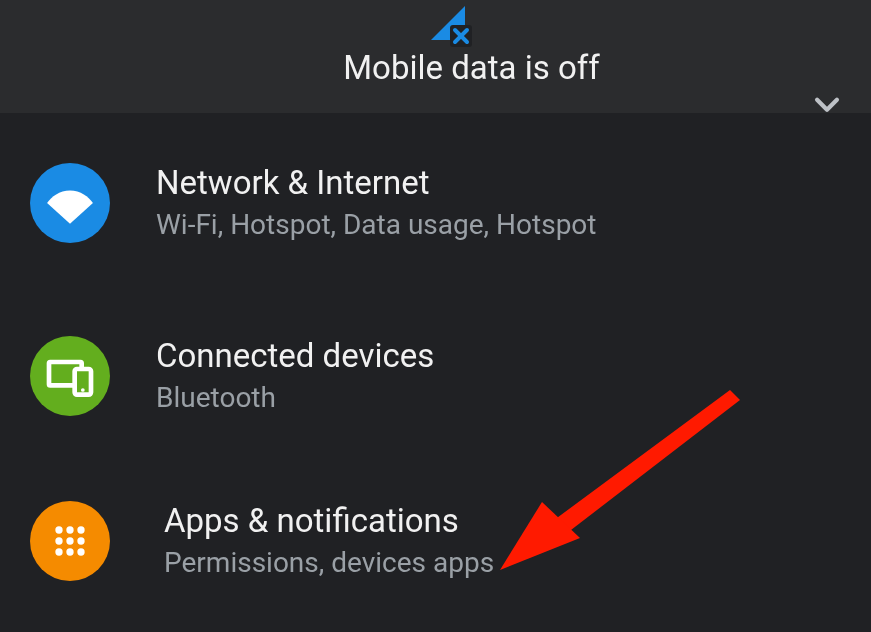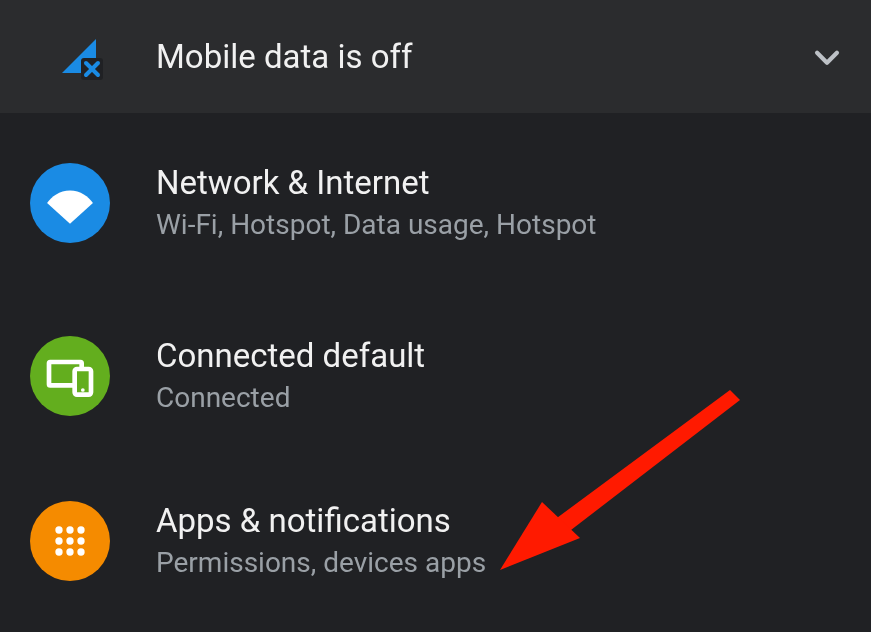--- a/index.html
+++ b/index.html
@@ -14,20 +14,21 @@
   }
 
   
   .banner {
     display: flex;
     align-items: center;
     height: 113px;
     padding-left: 50px;
     padding-right: 24px;
     background: #2b2c2e;
+    flex-direction: column;
   }
   .banner .icon-slot {
     width: 60px;
     height: 60px;
     display: flex;
     align-items: center;
     justify-content: center;
   }
   .banner .title {
     margin-left: 46px;
@@ -73,21 +74,21 @@
   }
   .row .secondary {
     font-size: 28px;
     color: #9aa0a6;
     line-height: 1.35;
     margin-top: 2px;
   }
 
   .row1 { height: 180px; align-items: center; }
   .row2 { height: 166px; }
-  .row3 { height: 164px; }
+  .row3 { height: 164px; gap: 8px; }
 
   .c-blue   { background: #1a8be4; }
   .c-green  { background: #63ae1e; }
   .c-orange { background: #f58b00; }
 
   
   .arrow {
     position: absolute;
     left: 490px;
     top: 380px;
@@ -132,22 +133,22 @@
 
   <div class="row row2">
     <span class="circle c-green">
       <svg width="56" height="56" viewBox="0 0 48 48">
         <rect x="6" y="12" width="28" height="20" rx="1" fill="none" stroke="#ffffff" stroke-width="4"></rect>
         <rect x="28" y="18" width="14" height="22" rx="2" fill="#63ae1e" stroke="#ffffff" stroke-width="4"></rect>
         <circle cx="35" cy="36" r="1.6" fill="#ffffff"></circle>
       </svg>
     </span>
     <div class="texts">
-      <span class="primary">Connected default</span>
-      <span class="secondary">Connected</span>
+      <span class="primary">Connected devices</span>
+      <span class="secondary">Bluetooth</span>
     </div>
   </div>
 
   <div class="row row3">
     <span class="circle c-orange">
       <svg width="44" height="44" viewBox="0 0 48 48">
         <g fill="#ffffff">
           <circle cx="12" cy="12" r="4"></circle>
             <circle cx="24" cy="12" r="4"></circle>
             <circle cx="36" cy="12" r="4"></circle>

